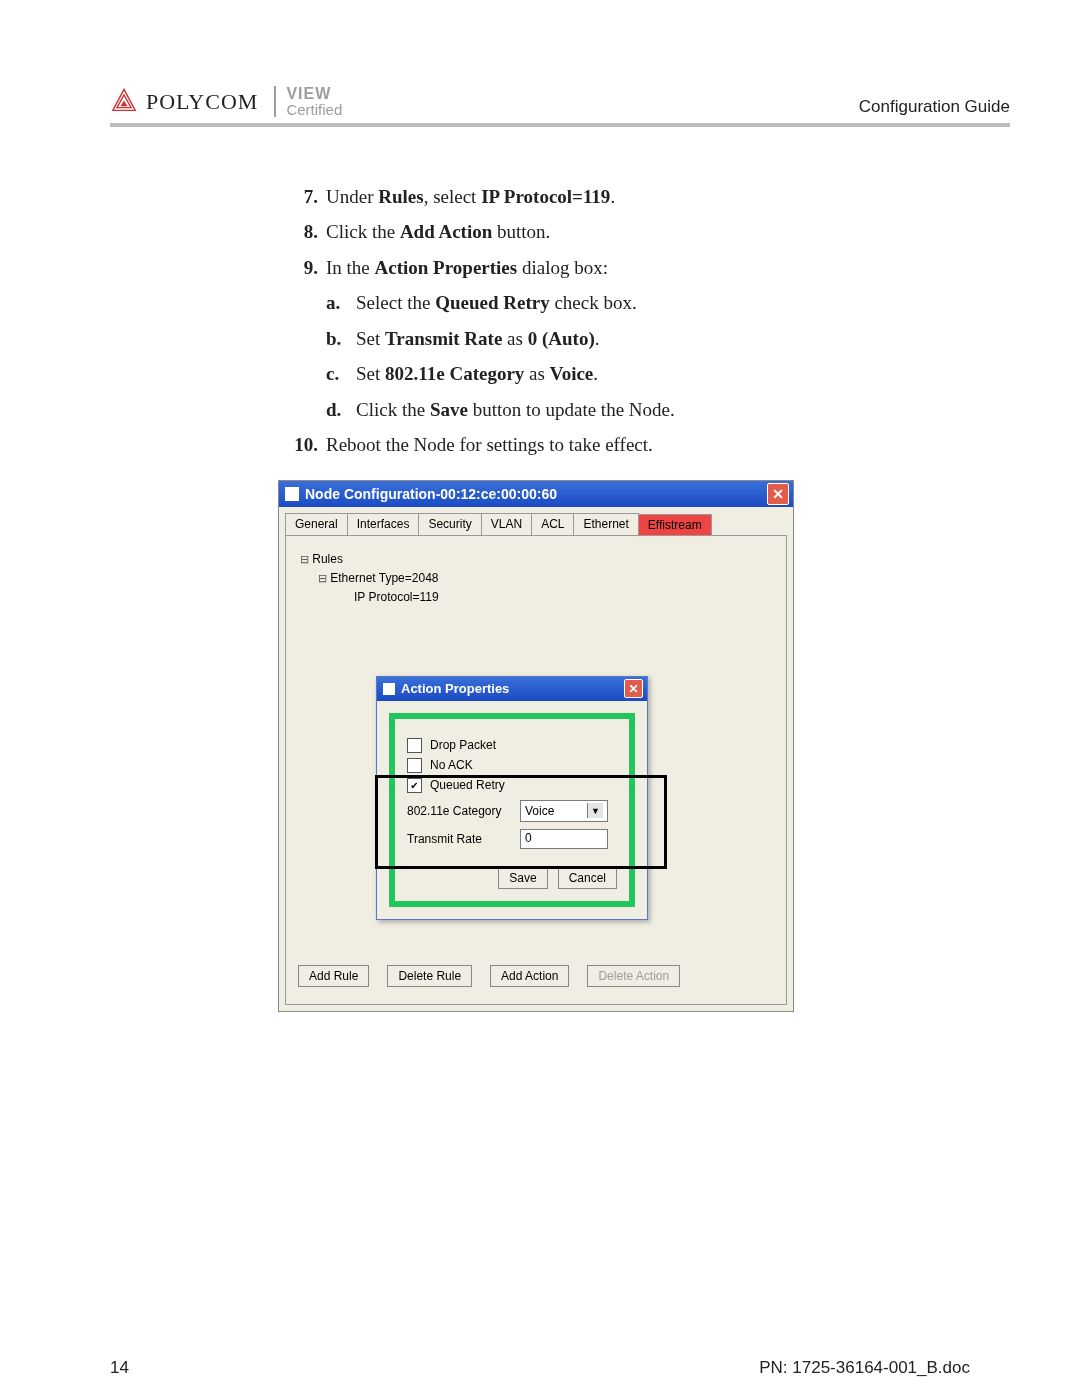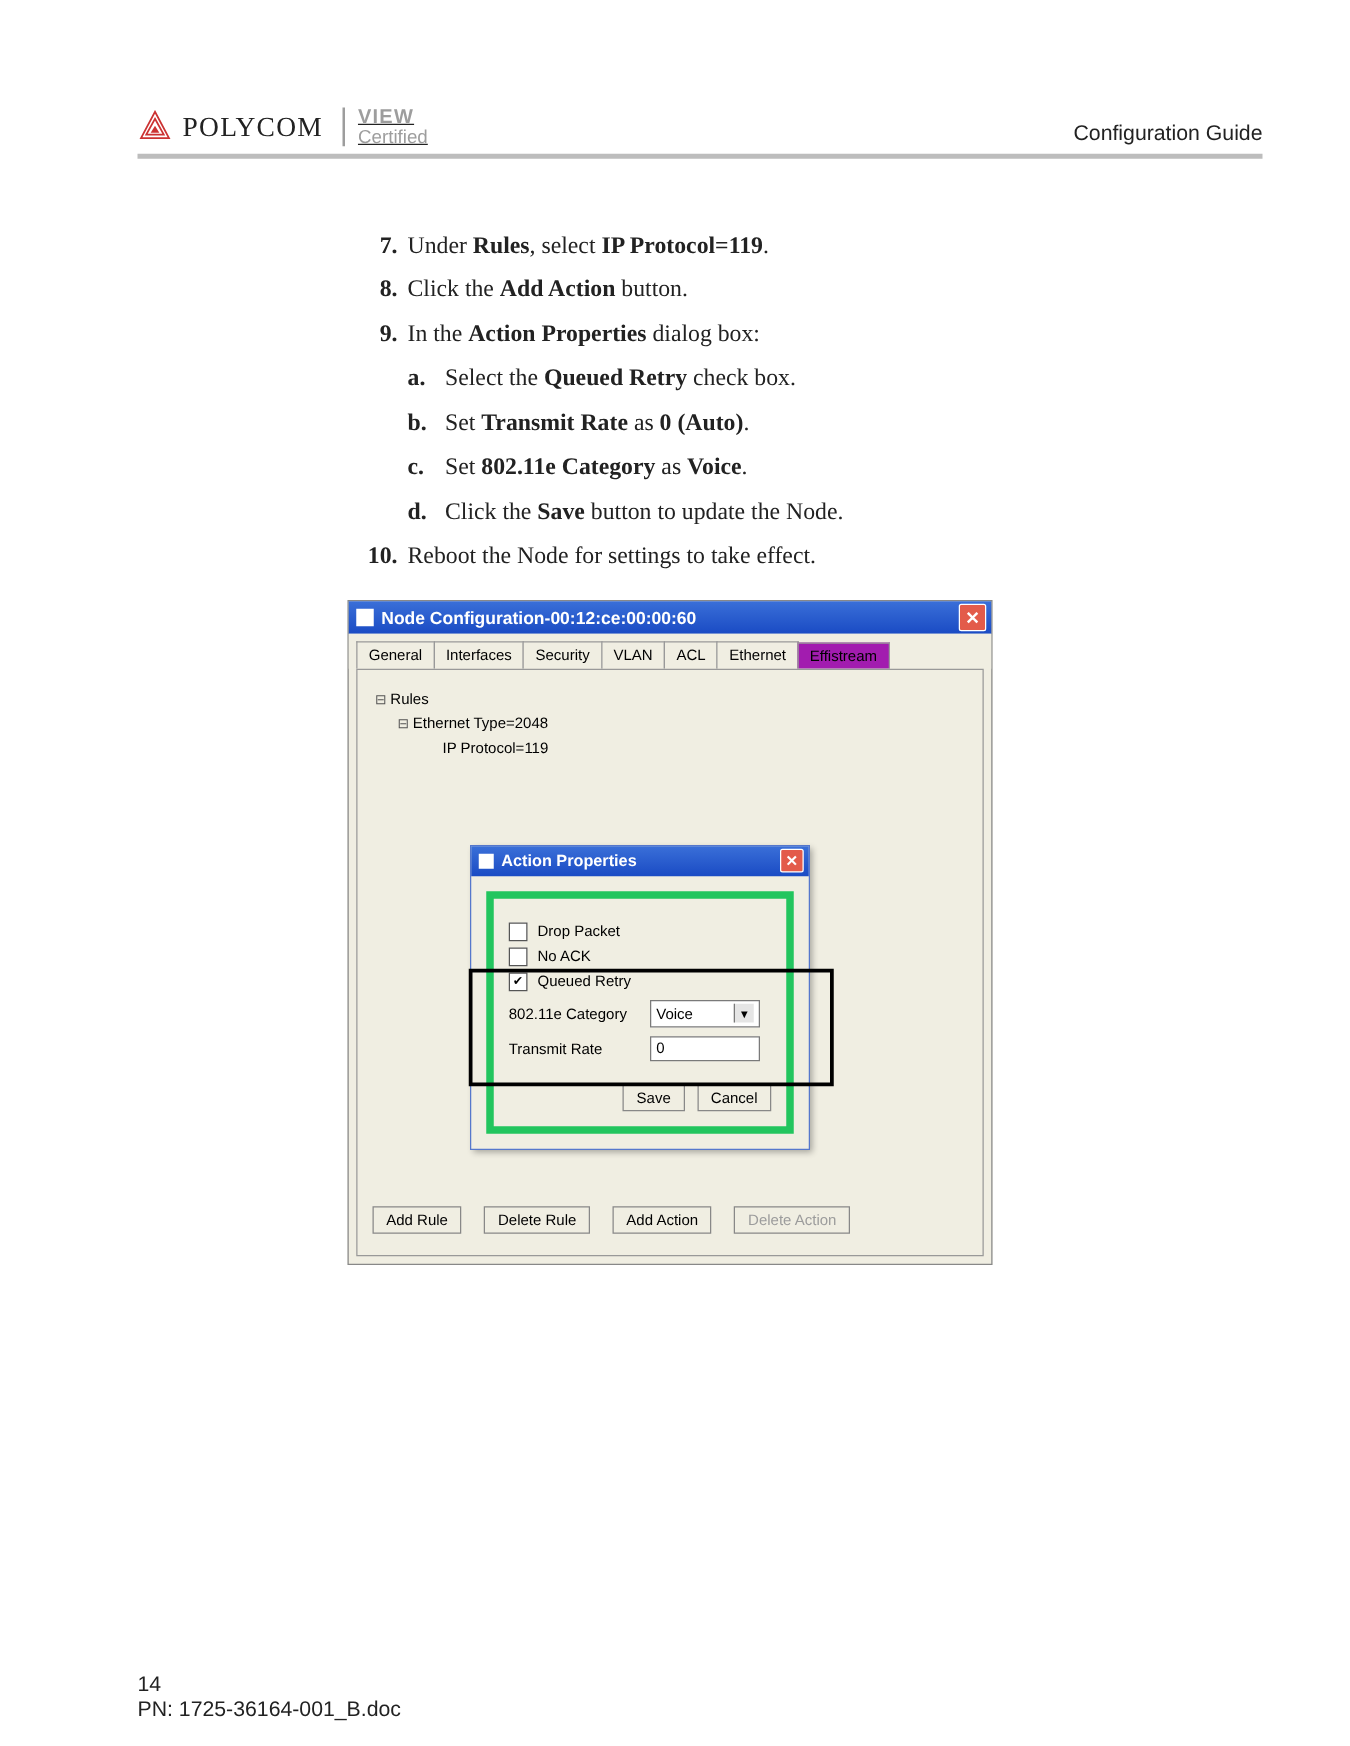--- a/index.html
+++ b/index.html
@@ -20,21 +20,21 @@
   .hdr {
     display: flex;
     align-items: flex-end;
     justify-content: space-between;
     border-bottom: 4px solid #bdbdbd;
     padding-bottom: 6px;
   }
   .logo-blk { display:flex; align-items:center; gap:8px; }
   .logo-svg { width:28px; height:28px; }
   .logo-text { font-family: Georgia, serif; font-size:22px; letter-spacing:1px; color:#222;}
-  .view-blk { border-left:2px solid #9d9d9d; padding-left:10px; margin-left:8px; line-height:1;text-decoration:underline; }
+  .view-blk { border-left:2px solid #9d9d9d; padding-left:10px; margin-left:8px; line-height:1; }
   .view-top { color:#9d9d9d; font-size:16px; font-weight:bold; font-family:Arial,sans-serif; letter-spacing:1px;}
   .view-bot { color:#9d9d9d; font-size:15px; font-family:Arial,sans-serif;}
   .hdr-right { font-family:Arial,sans-serif; font-size:17px; color:#222;}
   
   .steps { margin-top:55px; margin-left:170px; font-size:19px; line-height:1.55;}
   .step { display:flex; margin-bottom:6px;}
   .step-num { width:38px; text-align:right; font-weight:bold; padding-right:8px; flex-shrink:0;}
   .sub { display:flex; margin-left:46px; margin-bottom:6px;}
   .sub-num { width:30px; text-align:left; font-weight:bold; flex-shrink:0;}
   .b { font-weight:bold; }
@@ -61,21 +61,21 @@
   .close-btn {
     width:20px;height:20px;background:#e35b4a;border:1px solid #fff;
     display:flex;align-items:center;justify-content:center;color:#fff;font-weight:bold;font-size:14px;
     border-radius:2px;
   }
   .tabs { display:flex; padding:6px 6px 0 6px; gap:0; background:#f0eee2; }
   .tab {
     border:1px solid #999; border-bottom:none; background:#f0eee2;
     padding:3px 9px; font-size:12px; margin-right:-1px;
   }
-  .tab.active { background:#a21caf; position:relative; top:1px; border-bottom:1px solid #f0eee2;}
+  .tab.active { background:#ef4444; position:relative; top:1px; border-bottom:1px solid #f0eee2;}
   .tab-body { border:1px solid #999; margin:0 6px 6px 6px; padding:14px 10px 14px 10px; background:#f0eee2; min-height:440px; position:relative;}
   .tree { font-size:12px; line-height:1.6; margin-left:4px;}
   .tree .node::before{
     content:"⊟ "; color:#555; font-size:11px;
   }
   .tree .leaf::before{
     content:"   "; white-space:pre;
   }
   .row-btns { margin-top:14px; display:flex; gap:18px; position:absolute; bottom:17px; left:12px;}
   .wbtn {
@@ -108,21 +108,21 @@
   .dlg-btns{ display:flex; justify-content:flex-end; gap:10px; margin-top:18px;}
   .hl-box{
     position:absolute;
     border:3px solid #000;
     pointer-events:none;
   }
   
   .ftr {
     position:absolute; bottom:50px; left:110px; right:110px;
     display:flex; justify-content:space-between;
-    font-family:Arial,sans-serif; font-size:17px; color:#222;flex-direction:column;
+    font-family:Arial,sans-serif; font-size:17px; color:#222;
   }
 </style>
 </head>
 <body>
 
 <div class="page">
 
   <div class="hdr">
     <div class="logo-blk">
       <svg class="logo-svg" viewBox="0 0 40 40">

